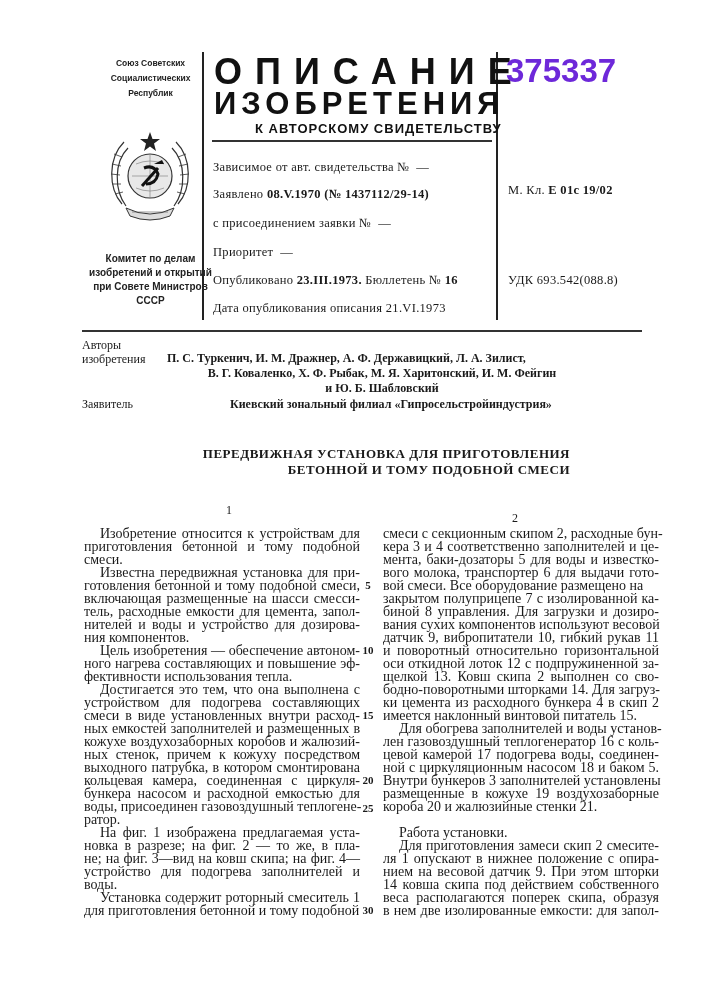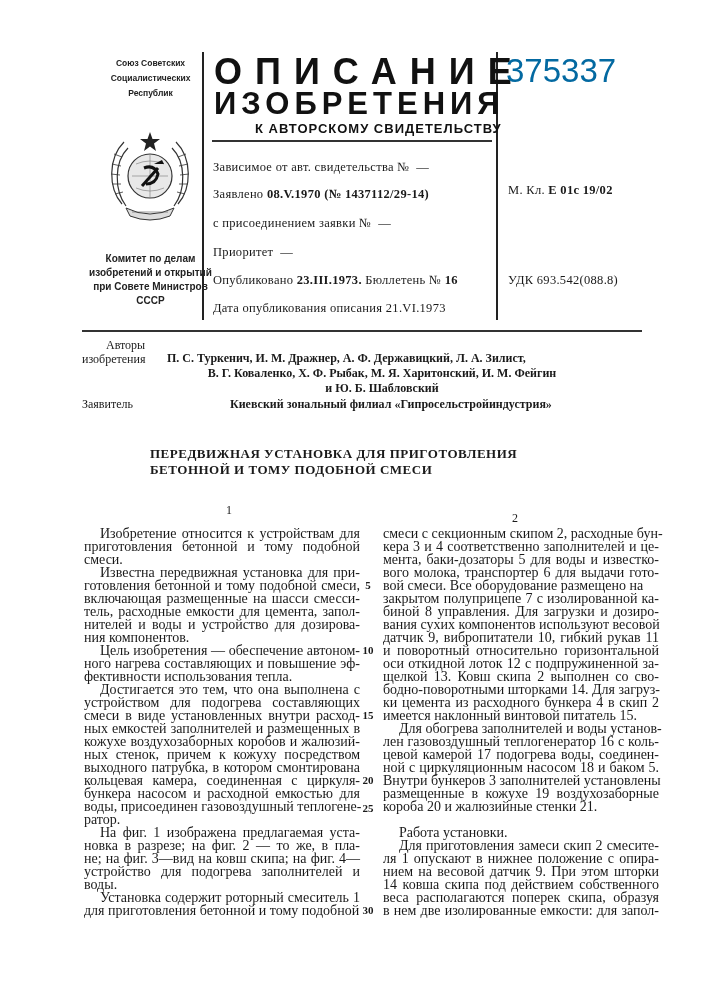--- a/index.html
+++ b/index.html
@@ -21,29 +21,29 @@
     }
     .big-title2 {
       font-family: "Liberation Sans", "DejaVu Sans", sans-serif; font-weight: bold;
       font-size: 31px; letter-spacing: 5px; line-height: 32px; color: #111;
     }
     .sub-title {
       font-family: "Liberation Sans", "DejaVu Sans", sans-serif; font-weight: bold;
       font-size: 13px; letter-spacing: 1px; color: #111;
     }
     .patent-no {
-      font-family: "Liberation Sans", "DejaVu Sans", sans-serif; font-weight: normal;
-      font-size: 33px; color: #0369a1; letter-spacing: 0px;
+      font-family: "Liberation Sans", "DejaVu Sans", sans-serif; font-weight: bold;
+      font-size: 33px; color: #6d28d9; letter-spacing: 0px;
     }
     .meta { font-size: 12.5px; letter-spacing: 0.3px; white-space: nowrap; }
     .meta b { font-weight: bold; }
     .authors { font-size: 12px; white-space: nowrap; }
     .authors .names { font-weight: bold; }
     .heading {
-      font-weight: bold; font-size: 13px; text-align: left; letter-spacing: 0.5px; line-height: 16px;
+      font-weight: bold; font-size: 13px; text-align: right; letter-spacing: 0.5px; line-height: 16px;
     }
     .col {
       position: absolute; font-size: 14px; line-height: 13px; text-align: justify;
       text-align-last: justify;
     }
     .col .line { display: block; text-align: justify; text-align-last: justify; height: 13px; white-space: nowrap; }
     .col .line.last { text-align-last: left; }
     .col .line.indent { padding-left: 16px; }
     .linenum {
       position: absolute; font-size: 11px; font-weight: bold; width: 20px; text-align: center;
@@ -120,21 +120,21 @@
 
 <div class="abs meta" style="left:508px; top:183px;">
   <span>М. Кл.</span> <b>E 01c 19/02</b>
 </div>
 <div class="abs meta" style="left:508px; top:273px;">
   <span>УДК</span> <span>693.542(088.8)</span>
 </div>
 
 <div class="hline" style="left:82px; top:330px; width:560px;"></div>
 
-<div class="abs authors" style="left:82px; top:338px;margin-left:24px;">Авторы</div>
+<div class="abs authors" style="left:82px; top:338px;">Авторы</div>
 <div class="abs authors" style="left:82px; top:352px;">изобретения</div>
 <div class="abs authors" style="left:167px; top:351px; width:430px; text-align:center;">
   <div class="names" style="text-align:left;">П. С. Туркенич, И. М. Дражнер, А. Ф. Державицкий, Л. А. Зилист,</div>
   <div class="names">В. Г. Коваленко, Х. Ф. Рыбак, М. Я. Харитонский, И. М. Фейгин</div>
   <div class="names">и Ю. Б. Шабловский</div>
 </div>
 <div class="abs authors" style="left:82px; top:397px;">Заявитель</div>
 <div class="abs authors names" style="left:230px; top:397px; font-weight:bold;">Киевский зональный филиал «Гипросельстройиндустрия»</div>
 
 <div class="abs heading" style="left:150px; top:446px; width:420px;">

